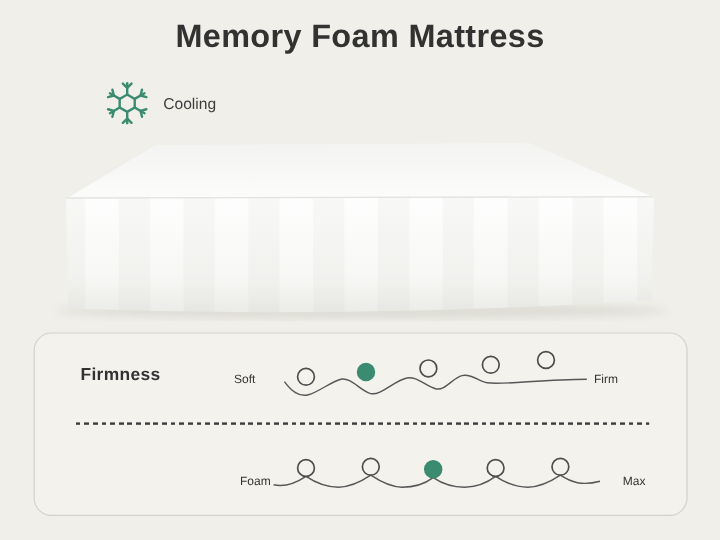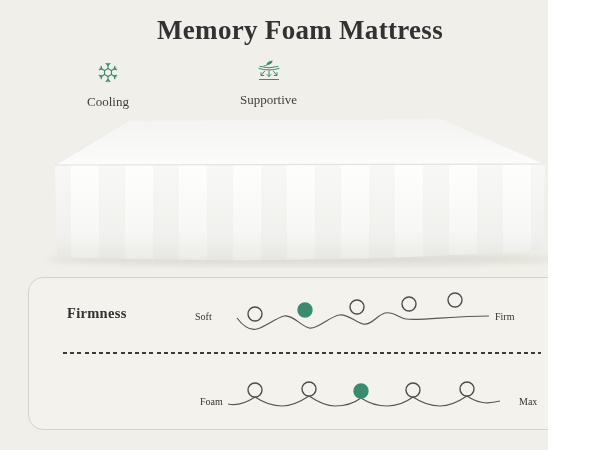--- a/index.html
+++ b/index.html
@@ -1,29 +1,29 @@
 <!DOCTYPE html>
 <html style="--accent: #3a8b70; --bg: #f0efe9; --panel-bg: #f3f2ed; --panel-border: #d3d2cd; --heading: #323232; --body: #3e3e3e;"><head>
 <meta charset="utf-8">
 <style>
   html,body{margin:0;padding:0;}
   .stage{
     position:relative;
-    width:548px;height:450px;
+    width:600px;height:450px;
     background:var(--bg,#f0efe9);
-    font-family:Liberation Serif, serif;
+    font-family:Liberation Sans, sans-serif;
     overflow:hidden;
   }
   .title{
     position:absolute;top:15px;left:0;width:600px;
     text-align:center;font-size:27px;font-weight:700;
     color:var(--heading,#323232);letter-spacing:.3px;margin:0;
   }
   .feature{
-    position:absolute;display:flex;align-items:center;gap:11px;height:48px;flex-direction:column;
+    position:absolute;display:flex;align-items:center;gap:11px;height:48px;
   }
   .feature .icon{color:var(--accent,#3a8b70);display:block;}
   .feature .flabel{font-size:13px;color:var(--body,#3e3e3e);}
   .f1{left:87px;top:62px;}
   .f2{left:240px;top:60px;}
   .f3{left:397px;top:58px;}
   .mattress{position:absolute;left:30px;top:112px;width:540px;height:156px;}
   .panel{
     position:absolute;left:28px;top:277px;width:545px;height:153px;
     background:var(--panel-bg,#f3f2ed);
@@ -87,38 +87,20 @@
         <g transform="rotate(300 20 20)">
           <line x1="20" y1="12.4" x2="20" y2="2.5"></line>
             <line x1="20" y1="6.5" x2="16.2" y2="2.8"></line>
             <line x1="20" y1="6.5" x2="23.8" y2="2.8"></line>
         </g>
       </g>
     </svg>
     <span class="flabel">Cooling</span>
   </div>
 
-  <div class="feature f2">
-    <svg class="icon" width="46" height="42" viewBox="0 0 46 42">
-      <g stroke="currentColor" stroke-width="2" fill="none" stroke-linecap="round" stroke-linejoin="round">
-        <path d="M13,12 C18,11 24,8 29,3" stroke-width="1.6"></path>
-        <path d="M18,9.5 C19,3.5 25,1.5 30,1.5 C29.5,7 24,10 18.5,9.8 Z" fill="currentColor" stroke="none"></path>
-        <path d="M3,17 Q23,23 43,17"></path>
-        <path d="M5,13 Q23,18.5 41,13"></path>
-        <line x1="23" y1="22" x2="23" y2="32.5"></line>
-        <path d="M19,29 L23,33 L27,29"></path>
-        <line x1="14" y1="22.5" x2="7.8" y2="30.2"></line>
-        <path d="M7,25.5 L7,31 L12.5,31"></path>
-        <line x1="32" y1="22.5" x2="38.2" y2="30.2"></line>
-        <path d="M39,25.5 L39,31 L33.5,31"></path>
-        <line x1="4" y1="39" x2="42" y2="39" stroke-width="2.4"></line>
-      </g>
-    </svg>
-    <span class="flabel">Supportive</span>
-  </div>
 
 
   <svg class="mattress" viewBox="0 0 540 156">
     <defs>
       <linearGradient id="topGrad" x1="0" y1="0" x2="0" y2="1">
         <stop offset="0" stop-color="#f3f3f1"></stop>
           <stop offset="1" stop-color="#fcfcfb"></stop>
       </linearGradient>
       <linearGradient id="frontGrad" x1="0" y1="0" x2="0" y2="1">
         <stop offset="0" stop-color="#fefefe"></stop>

